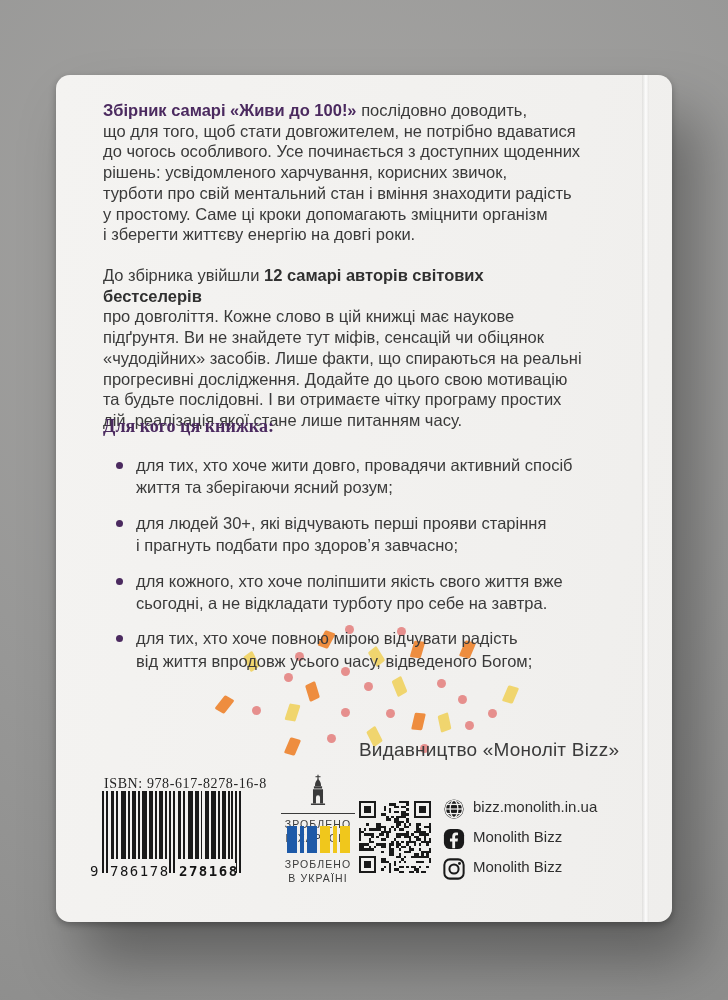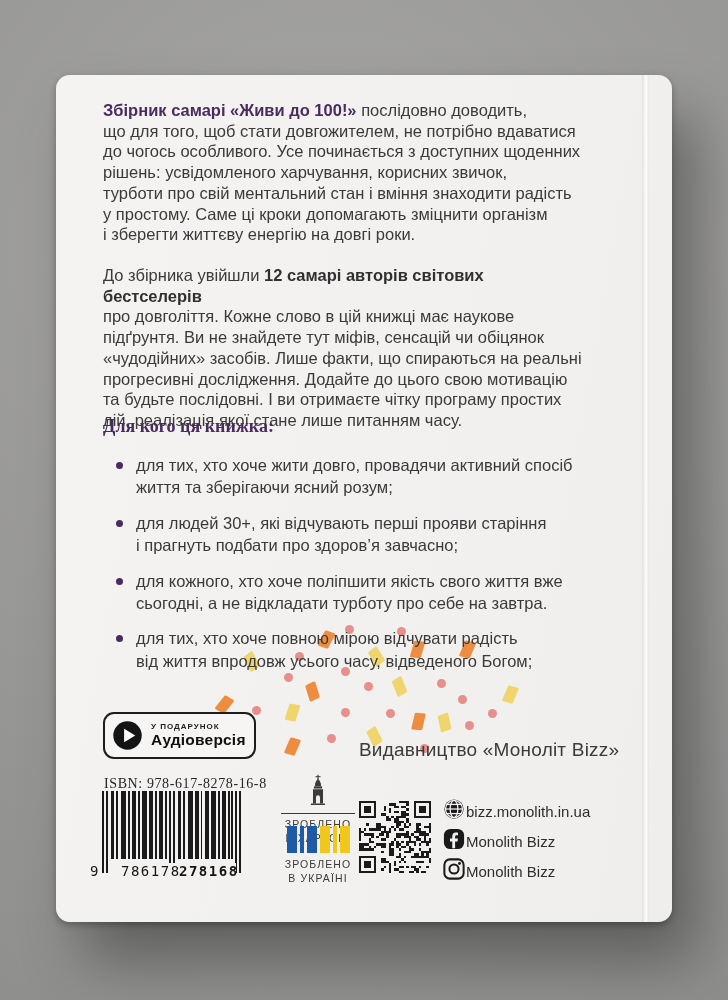--- a/index.html
+++ b/index.html
@@ -39,35 +39,35 @@
     display:flex;align-items:center;gap:8px;padding:0 8px 0 7px;
   }
   .ab-text{display:flex;flex-direction:column;line-height:1.15;}
   .ab-eyebrow{font-size:8px;font-weight:600;letter-spacing:1px;color:#1d1d1d;}
   .ab-label{font-size:15.5px;font-weight:bold;color:#0f0f0f;letter-spacing:.2px;}
   .isbn-label{position:absolute;left:48px;top:701px;font-family:Liberation Serif, serif;font-size:14px;letter-spacing:.6px;color:#242424;}
   .barcode{position:absolute;left:46px;top:716px;width:140px;height:86px;}
   .barcode svg{display:block;}
   .bc-digit{position:absolute;bottom:-2px;font-family:"DejaVu Sans Mono",monospace;font-size:14px;color:#141414;}
   .bc-9{left:-12px;}
-  .bc-g1{left:19px;width:57px;background:#f2f1ef;letter-spacing:1.5px;}
+  .bc-g1{left:8px;width:57px;background:#f2f1ef;letter-spacing:1.5px;}
   .bc-g2{left:77px;width:57px;background:#f2f1ef;text-align:right;letter-spacing:1.5px;font-weight:bold;}
   .made{position:absolute;width:86px;text-align:center;color:#3a3a3a;}
   .made .t{font-size:10.5px;letter-spacing:1.1px;line-height:13.5px;font-weight:500;}
   .kharkiv{left:219px;top:699px;}
   .kharkiv .rule{border-top:1.5px solid #3a3a3a;margin:2px 6px 4px;}
   .ukraine{left:219px;top:751px;}
   .flagbars{display:flex;justify-content:center;align-items:stretch;gap:3px;height:27px;margin:0 0 5px 0;}
   .flagbars div{height:100%;}
   .fb-b{background:#1e5aa8;}
   .fb-y{background:#f0c71c;}
   .pub-title{position:absolute;left:303px;top:664px;font-size:19px;color:#3b3b3b;letter-spacing:.2px;}
   .qr{position:absolute;left:303px;top:726px;width:72px;height:72px;}
   .social{position:absolute;left:387px;top:723px;}
-  .social-row{display:flex;align-items:flex-end;gap:1px;height:22px;margin-bottom:8px;}
+  .social-row{display:flex;align-items:flex-start;gap:8px;height:22px;margin-bottom:8px;}
   .social-label{font-size:15px;color:#2e2e2e;}
   .icon-sq{flex:0 0 22px;}
 </style>
 </head>
 <body>
 
 <div class="book">
   <div class="spine-fold"></div>
   <div class="confetti-layer">
       <div class="confetti rect" style="left: 265px; top: 556px; background: rgb(238, 141, 63); transform: rotate(20deg) skewX(-8deg);"></div>
@@ -133,30 +133,20 @@
         <span class="prelines">для кожного, хто хоче поліпшити якість свого життя вже
 сьогодні, а не відкладати турботу про себе на завтра.</span>
       </li>
     <li>
         <span class="dot"></span>
         <span class="prelines">для тих, хто хоче повною мірою відчувати радість
 від життя впродовж усього часу, відведеного Богом;</span>
       </li>
   </ul>
 
-  <div class="audio-badge">
-    <svg width="31" height="31" viewBox="0 0 24 24">
-      <circle cx="12" cy="12" r="11" fill="#141414"></circle>
-      <polygon points="9.4,6.8 18,12 9.4,17.2" fill="#ffffff"></polygon>
-    </svg>
-    <div class="ab-text">
-      <span class="ab-eyebrow">У ПОДАРУНОК</span>
-      <span class="ab-label">Аудіоверсія</span>
-    </div>
-  </div>
 
   <div class="isbn-label">ISBN: 978-617-8278-16-8</div>
 
   <div class="barcode">
     <svg width="140" height="82" viewBox="0 0 98 82" preserveAspectRatio="none" shape-rendering="crispEdges">
         <rect x="0" y="0" width="1.6" height="82" fill="#1a1a1a"></rect>
         <rect x="2.8" y="0" width="1.6" height="82" fill="#1a1a1a"></rect>
         <rect x="6" y="0" width="2.6" height="68" fill="#1a1a1a"></rect>
         <rect x="10" y="0" width="1.3" height="68" fill="#1a1a1a"></rect>
         <rect x="13" y="0" width="3.6" height="68" fill="#1a1a1a"></rect>

